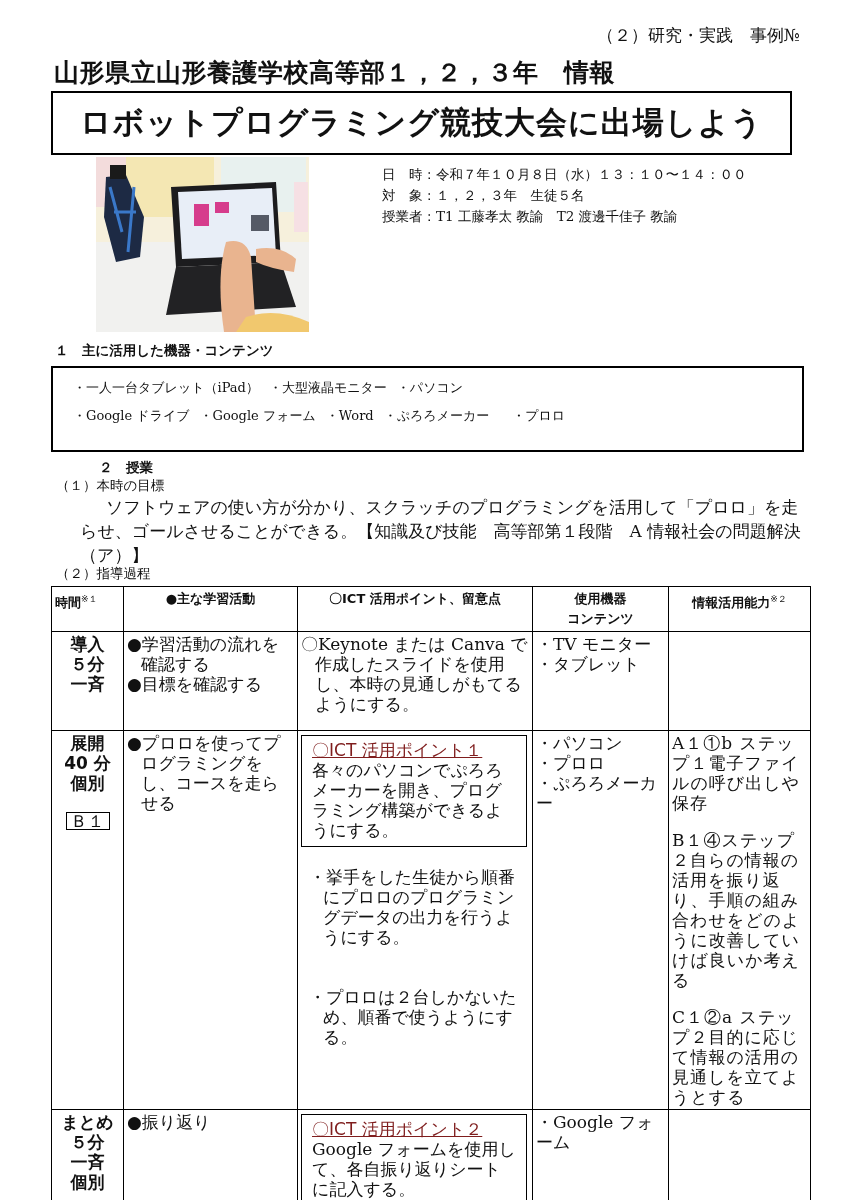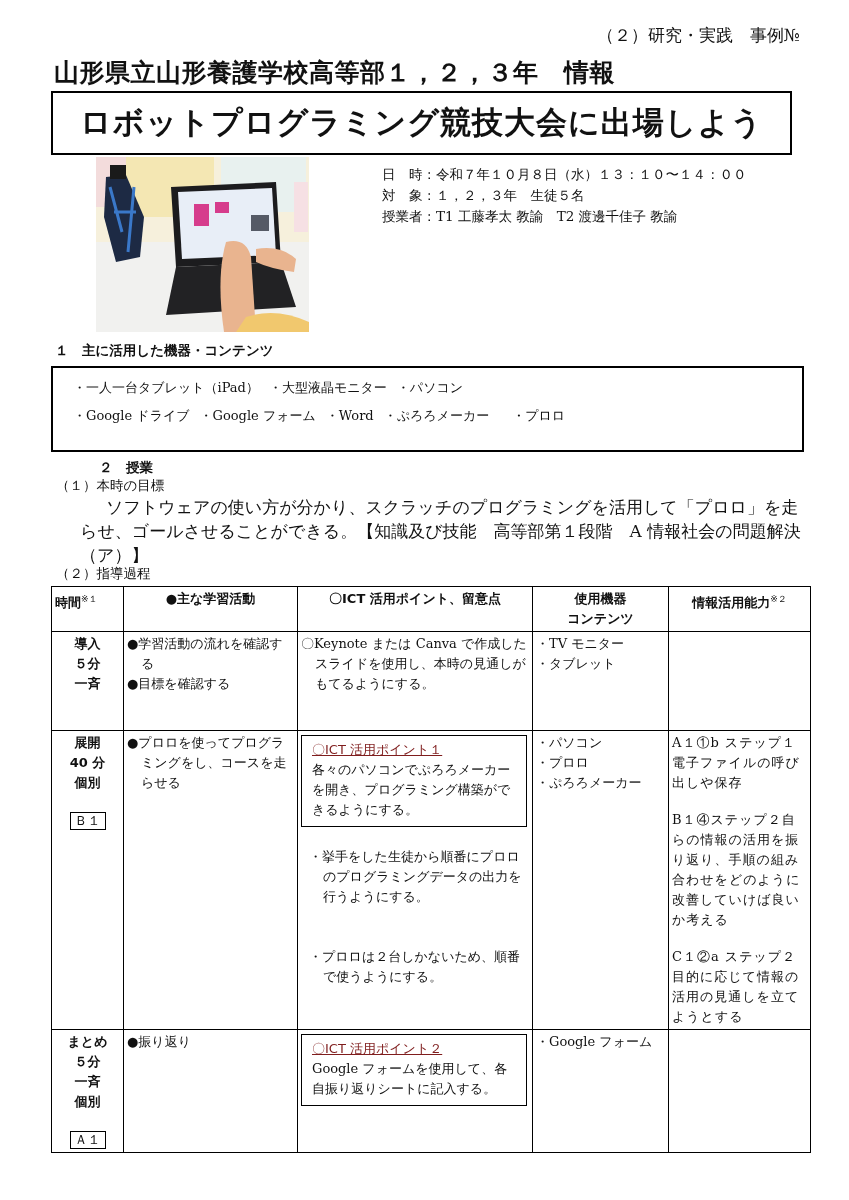--- a/index.html
+++ b/index.html
@@ -24,21 +24,21 @@
   #devices-box { left:51px; top:366px; width:753px; height:86px; border:2px solid #000; box-sizing:border-box; padding:6px 0 0 20px; font-size:13px; }
   .dev-line { line-height:28px; white-space:nowrap; }
   .dev-item { margin-right:10px; }
 
   #sec2-heading { left:55px; top:459px; font-size:13.5px; font-weight:bold;margin-left:44px; }
   #sub1 { left:56px; top:477px; font-size:13.5px; }
   #goal { left:80px; top:495px; width:725px; font-size:17px; line-height:24px; text-indent:26px; }
   #sub2 { left:56px; top:565px; font-size:13.5px; }
 
   #plan-table { left:51px; top:586px; width:759px; border-collapse:collapse; table-layout:fixed; }
-  #plan-table td, #plan-table th { border:1.5px solid #000; vertical-align:top; padding:2px 3px; font-size:13px; line-height:20px; }
+  #plan-table td, #plan-table th { border:1.5px solid #000; vertical-align:top; padding:2px 3px; font-size:17px; line-height:20px; }
   #plan-table th { font-weight:bold; text-align:center; font-family:"DejaVu Sans","Liberation Sans",sans-serif; font-size:13px; }
   .time-cell { text-align:center; font-family:"DejaVu Sans","Liberation Sans",sans-serif; font-weight:bold; font-size:13px; }
   .time-cell div { line-height:20px; }
   .boxed { display:inline-block; border:1.5px solid #000; padding:0 4px; line-height:16px; font-weight:normal; margin-top:19px; }
   .sup { font-size:9px; vertical-align:super; font-weight:normal; }
   .hang { padding-left:14px; text-indent:-14px; }
   .ict-box { border:1.5px solid #000; padding:4px 8px 6px 10px; margin:2px 2px 0 0; width:206px; }
   .ict-title { color:#7f1d1d; text-decoration:underline; font-family:"DejaVu Sans","Liberation Sans",sans-serif; }
   .blank { height:20px; }
   .ability { font-size:13px; line-height:17.5px; letter-spacing:1px; }

